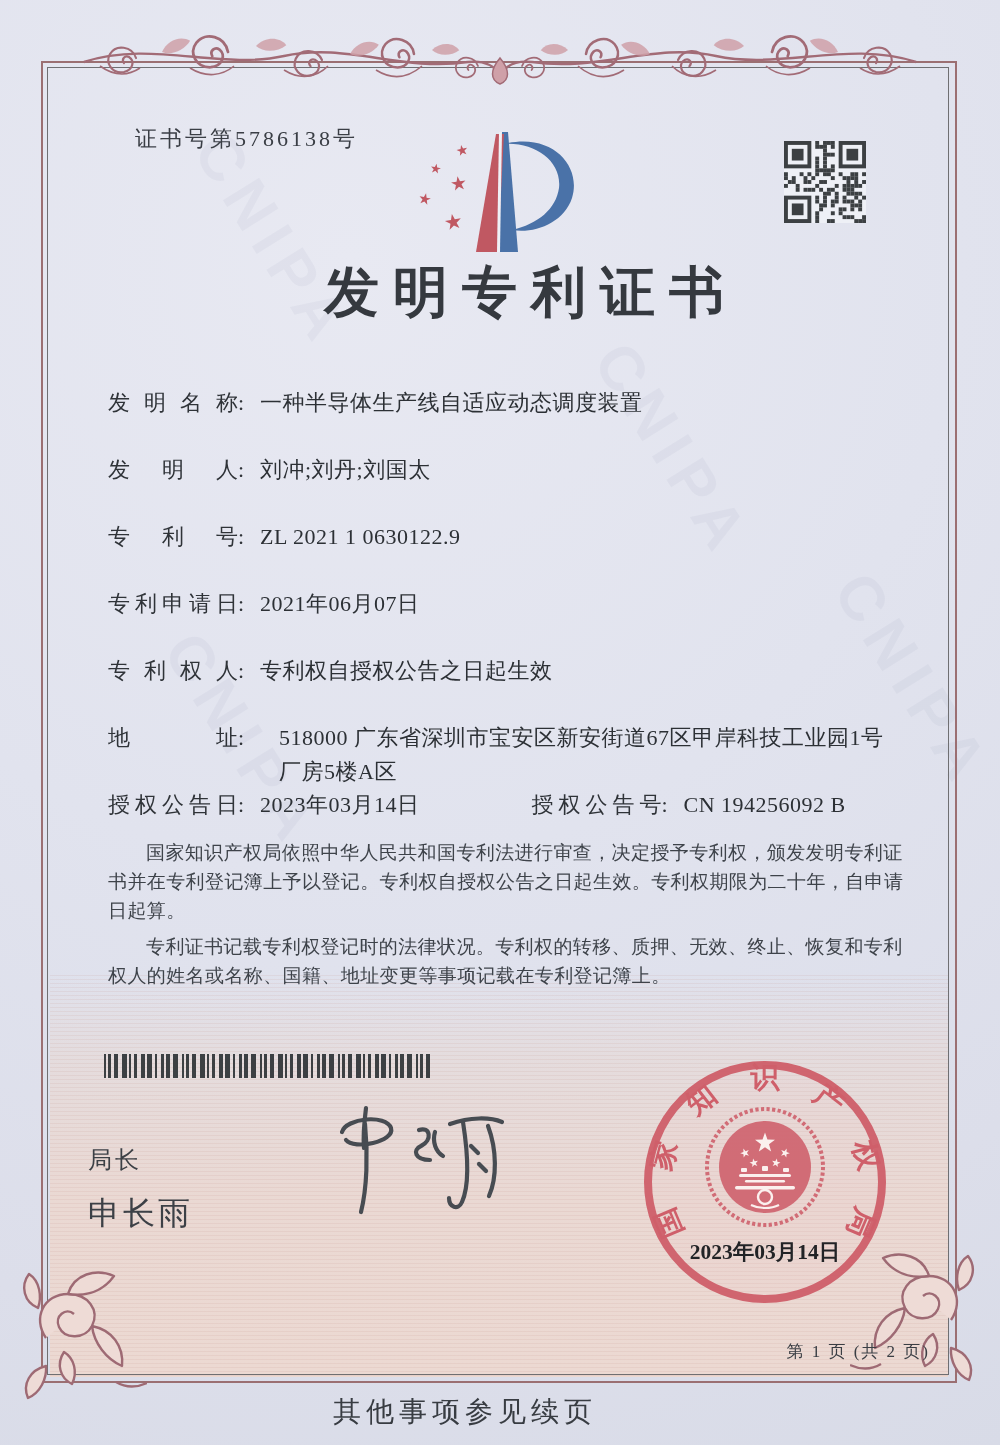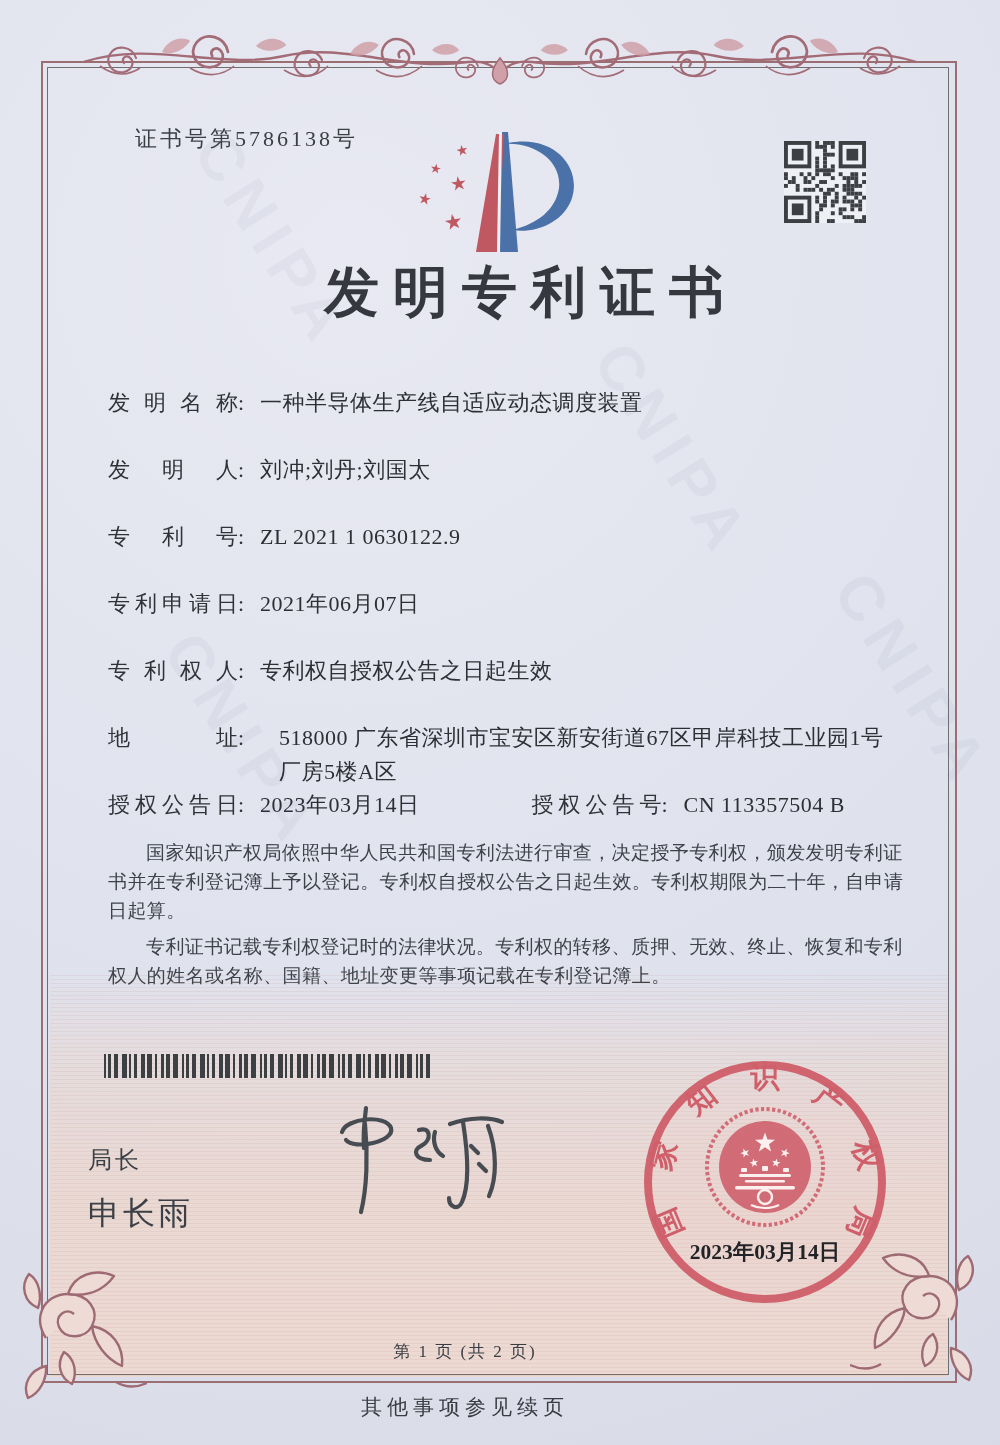--- a/index.html
+++ b/index.html
@@ -42,22 +42,22 @@
   .paras{left:108px;top:838px;width:800px;z-index:5;}
   .paras p{margin:0 0 7px 0;font-size:19px;line-height:29px;text-indent:2em;color:#3e434a;letter-spacing:.4px;}
   
   .barcode{left:104px;top:1054px;z-index:5;}
   .officer-role{left:88px;top:1144px;font-family:Liberation Serif, serif;
                 font-size:24px;letter-spacing:3px;color:#3c4046;z-index:5;}
   .officer-name{left:88px;top:1192px;font-family:"Liberation Sans","DejaVu Sans",sans-serif;
                 font-size:32px;letter-spacing:3px;color:#3c4046;z-index:5;}
   .signature{left:262px;top:1096px;z-index:5;}
   .seal{left:640px;top:1057px;z-index:6;}
-  .footer-page{left:0;top:1340px;width:930px;text-align:center;font-size:17px;letter-spacing:2px;color:#3a3e44;z-index:5;}
-  .footer-note{left:0;top:1393px;width:930px;text-align:center;font-size:21px;letter-spacing:5px;color:#383c42;z-index:5;}
+  .footer-page{left:0;top:1340px;width:930px;text-align:right;font-size:17px;letter-spacing:2px;color:#3a3e44;z-index:5;}
+  .footer-note{left:0;top:1393px;width:930px;text-align:center;font-size:28px;letter-spacing:5px;color:#383c42;z-index:5;}
   
   .wm{font-family:"Liberation Sans","DejaVu Sans",sans-serif;font-weight:700;font-size:62px;
       letter-spacing:10px;color:#7e84a2;opacity:.07;z-index:2;transform-origin:left top;}
 </style>
 </head>
 <body>
 
 <div class="page">
 
   <div class="abs wm" style="left:240px;top:120px;transform:rotate(58deg);">CNIPA</div>
@@ -315,21 +315,21 @@
           <span>公</span>
           <span>告</span>
           <span>日</span>
         </span><span class="f-colon">:</span><span class="f-value">2023年03月14日</span></div>
     <div class="grant-group2"><span class="f-label">
           <span>授</span>
           <span>权</span>
           <span>公</span>
           <span>告</span>
           <span>号</span>
-        </span><span class="f-colon">:</span><span class="f-value">CN 113357504 B</span></div>
+        </span><span class="f-colon">:</span><span class="f-value">CN 194256092 B</span></div>
   </div>
 
   <div class="abs paras">
     <p>国家知识产权局依照中华人民共和国专利法进行审查，决定授予专利权，颁发发明专利证书并在专利登记簿上予以登记。专利权自授权公告之日起生效。专利权期限为二十年，自申请日起算。</p>
     <p>专利证书记载专利权登记时的法律状况。专利权的转移、质押、无效、终止、恢复和专利权人的姓名或名称、国籍、地址变更等事项记载在专利登记簿上。</p>
   </div>
 
   <svg class="abs barcode" width="330" height="26" viewBox="0 0 330 26" id="barcode-svg">
       <rect x="0" y="0" width="2" height="24" fill="#3c4043"></rect>
       <rect x="4" y="0" width="3" height="24" fill="#3c4043"></rect>

